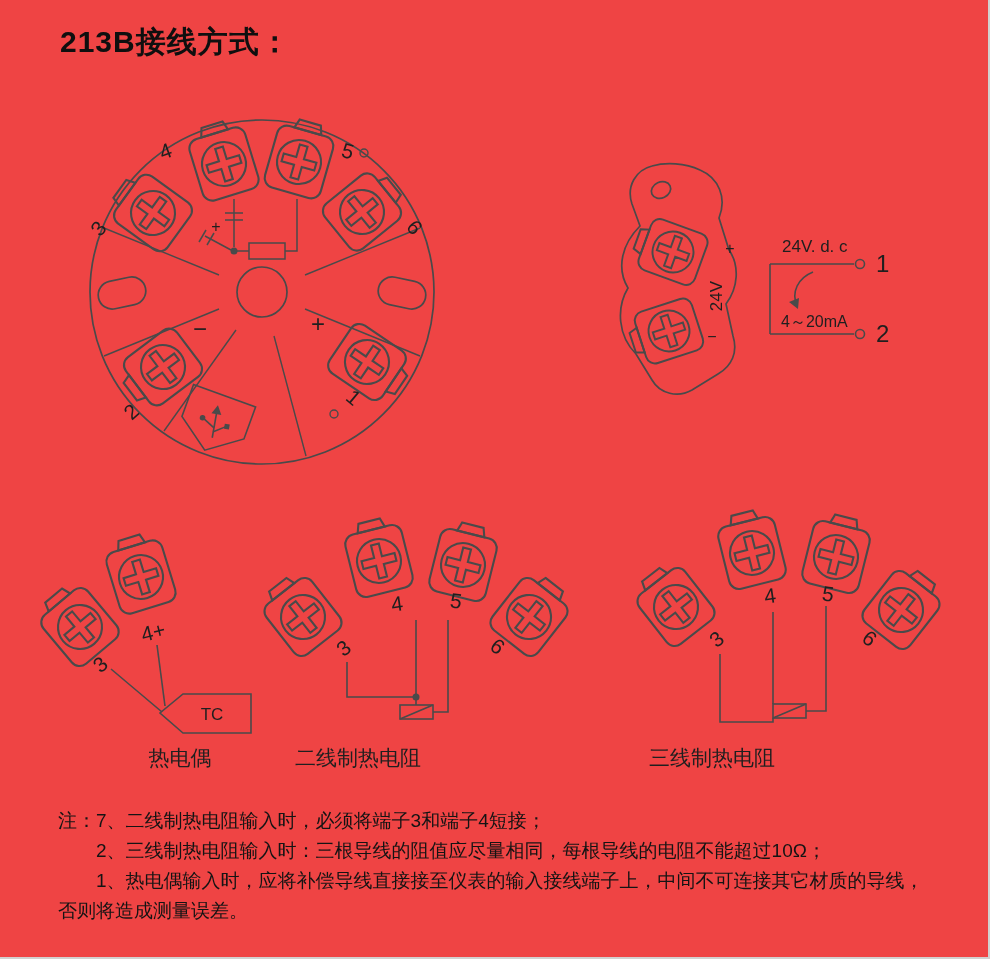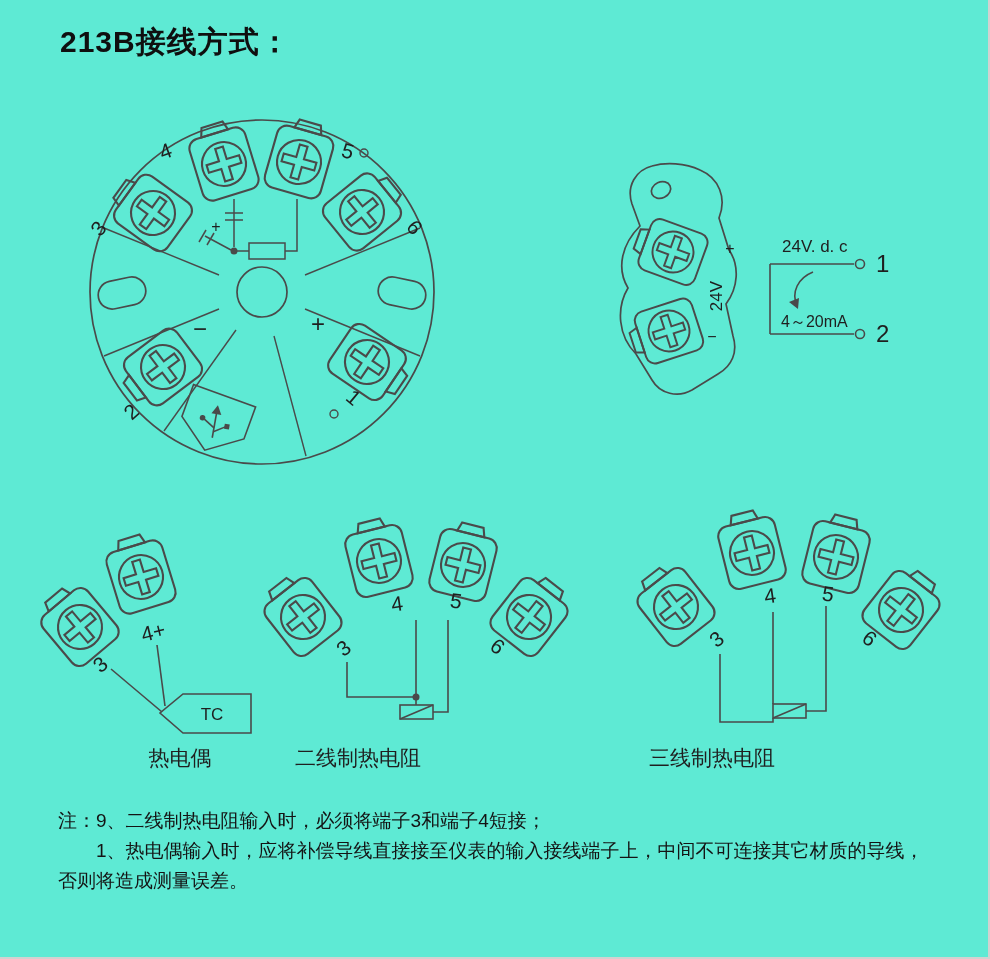--- a/index.html
+++ b/index.html
@@ -1,19 +1,19 @@
 <!DOCTYPE html>
 <html><head>
 <meta charset="utf-8">
 <style>
   html,body { margin:0; padding:0; }
   .page {
     position:relative;
     width:990px; height:959px;
-    background:#5eead4;
+    background:#ef4444;
     font-family:"Liberation Sans", sans-serif;
     overflow:hidden;
     box-shadow: inset -2px -2px 0 #d2d1d0;
   }
   .title {
     position:absolute; left:60px; top:22px;
     margin:0;
     font-size:30px; font-weight:bold; color:#0f0f0f;
     letter-spacing:1px;
   }
@@ -201,17 +201,18 @@
     <g text-anchor="middle">
       <text class="lbl" x="721" y="645" transform="rotate(-38 721 645)">3</text>
       <text class="lbl" x="771" y="603" transform="rotate(-8 771 603)">4</text>
       <text class="lbl" x="827" y="601" transform="rotate(8 827 601)">5</text>
       <text class="lbl" x="865" y="644" transform="rotate(38 865 644)">6</text>
       <text class="cap" x="712" y="765">三线制热电阻</text>
     </g>
   </svg>
 
   <div class="notes">
-    <div class="note-line"><span>注：</span><span>9、二线制热电阻输入时，必须将端子3和端子4短接；</span></div>
+    <div class="note-line"><span>注：</span><span>7、二线制热电阻输入时，必须将端子3和端子4短接；</span></div>
+    <div class="note-line indent"><span>2、三线制热电阻输入时：三根导线的阻值应尽量相同，每根导线的电阻不能超过10Ω；</span></div>
     <div class="note-line indent"><span>1、热电偶输入时，应将补偿导线直接接至仪表的输入接线端子上，中间不可连接其它材质的导线，否则将造成测量误差。</span></div>
   </div>
 
 </div>
 
 </body></html>

